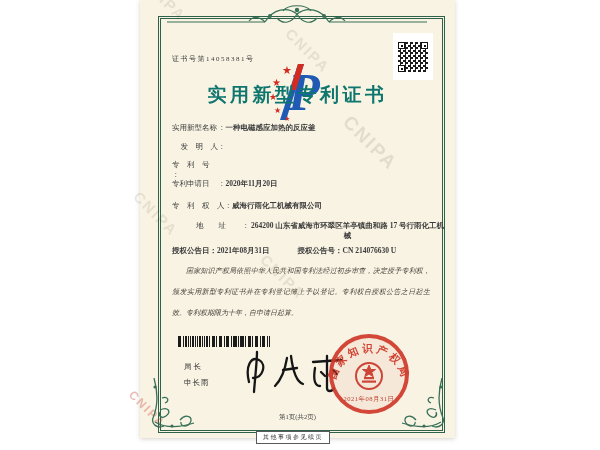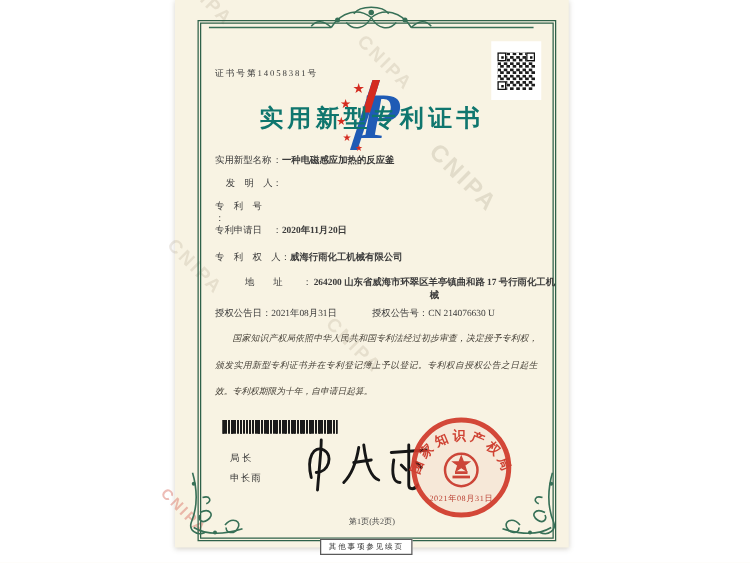--- a/index.html
+++ b/index.html
@@ -146,21 +146,21 @@
     <div class="row" style="top:201px;">
       <span class="lbl">专　利　权　人</span>
         <span>：</span>
       <span class="val">威海行雨化工机械有限公司</span>
     </div>
     <div class="row" style="top:221px;margin-left:24px;">
       <span class="lbl">地　　址</span>
         <span>：</span>
       <span class="val" style="max-width:196px;text-align:center;">264200 山东省威海市环翠区羊亭镇曲和路 17 号行雨化工机械</span>
     </div>
-    <div class="row" style="top:246px;">
+    <div class="row" style="top:246px;font-weight:bold;">
       <span>授权公告日</span>
         <span>：</span>
       <span>2021年08月31日</span>
       <span style="width:28px;"></span>
       <span>授权公告号</span>
         <span>：</span>
       <span>CN 214076630 U</span>
     </div>
 
     <div class="legal">

